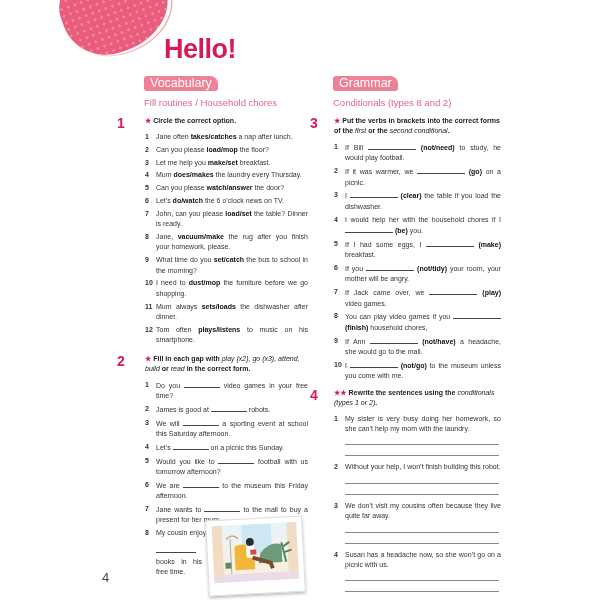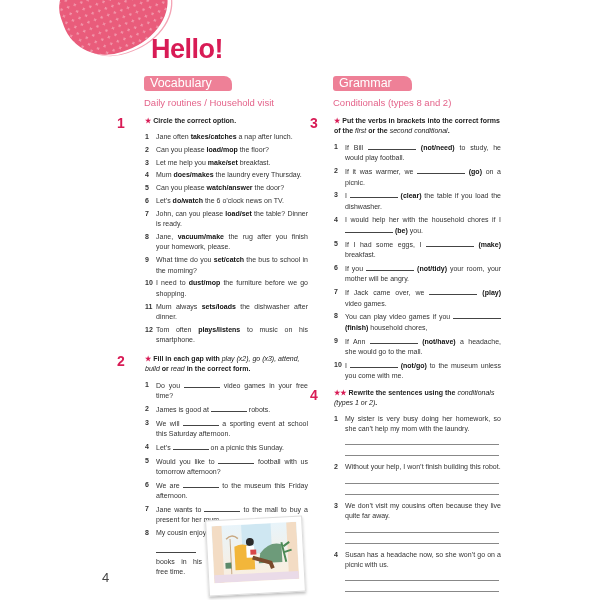--- a/index.html
+++ b/index.html
@@ -12,31 +12,31 @@
       transform: rotate(-20deg);
       box-shadow: 3px 2px 0 0 #fff, 4px 3px 0 0 #f4a4b5;
     }
     .blob-dots {
       position: absolute; inset: 0;
       background-image: radial-gradient(rgba(255,255,255,0.35) 1px, transparent 1.2px);
       background-size: 7px 7px; border-radius: inherit;
     }
 
     .title {
-      position: absolute; left: 151px; top: 34px; font-size: 27px; font-weight: bold;
+      position: absolute; left: 164px; top: 34px; font-size: 27px; font-weight: bold;
       color: #d81b55; letter-spacing: -0.5px;
     }
 
     .col { position: absolute; top: 73px; }
     .col-left { left: 118px; width: 190px; }
     .col-right { left: 329px; width: 172px; }
 
     .section-tag {
       display: inline-block; background: #ee8097; color: #fff; font-size: 12.5px;
-      padding: 0px 20px 1px 6px; border-radius: 3px 8px 3px 3px; height: 15px; line-height: 15px;
+      padding: 0px 6px 1px 6px; border-radius: 3px 8px 3px 3px; height: 15px; line-height: 15px;
       margin-left: 26px;
     }
     .subheading { color: #e4638a; font-size: 9.5px; margin: 6px 0 0 26px; }
 
     .exercise { position: relative; margin-top: 8px; }
     .ex-num {
       position: absolute; left: 3px; top: -1px; font-size: 14px; font-weight: bold; color: #d81b55;
     }
     .ex-instr { margin-left: 27px; font-size: 7px; font-weight: bold; line-height: 10px; }
     .ex-instr .star { color: #d81b55; }
@@ -72,21 +72,21 @@
 </head>
 <body>
 
 <div class="blob">
     <div class="blob-dots"></div>
   </div>
 <div class="title">Hello!</div>
 
 <div class="col col-left">
   <span class="section-tag">Vocabulary</span>
-  <div class="subheading">Daily routines / Household visit</div>
+  <div class="subheading">Fill routines / Household chores</div>
 
   <div class="exercise">
     <div class="ex-num" style="left:-1px;">1</div>
     <div class="ex-instr">
       <span class="star">★</span>
       <span>Circle the correct option.</span>
     </div>
     <ol class="items" id="ex1-list">
         <li><span class="n">1</span><span>Jane often </span><b>takes/catches</b><span> a nap after lunch.</span></li>
         <li><span class="n">2</span><span>Can you please </span><b>load/mop</b><span> the floor?</span></li>

